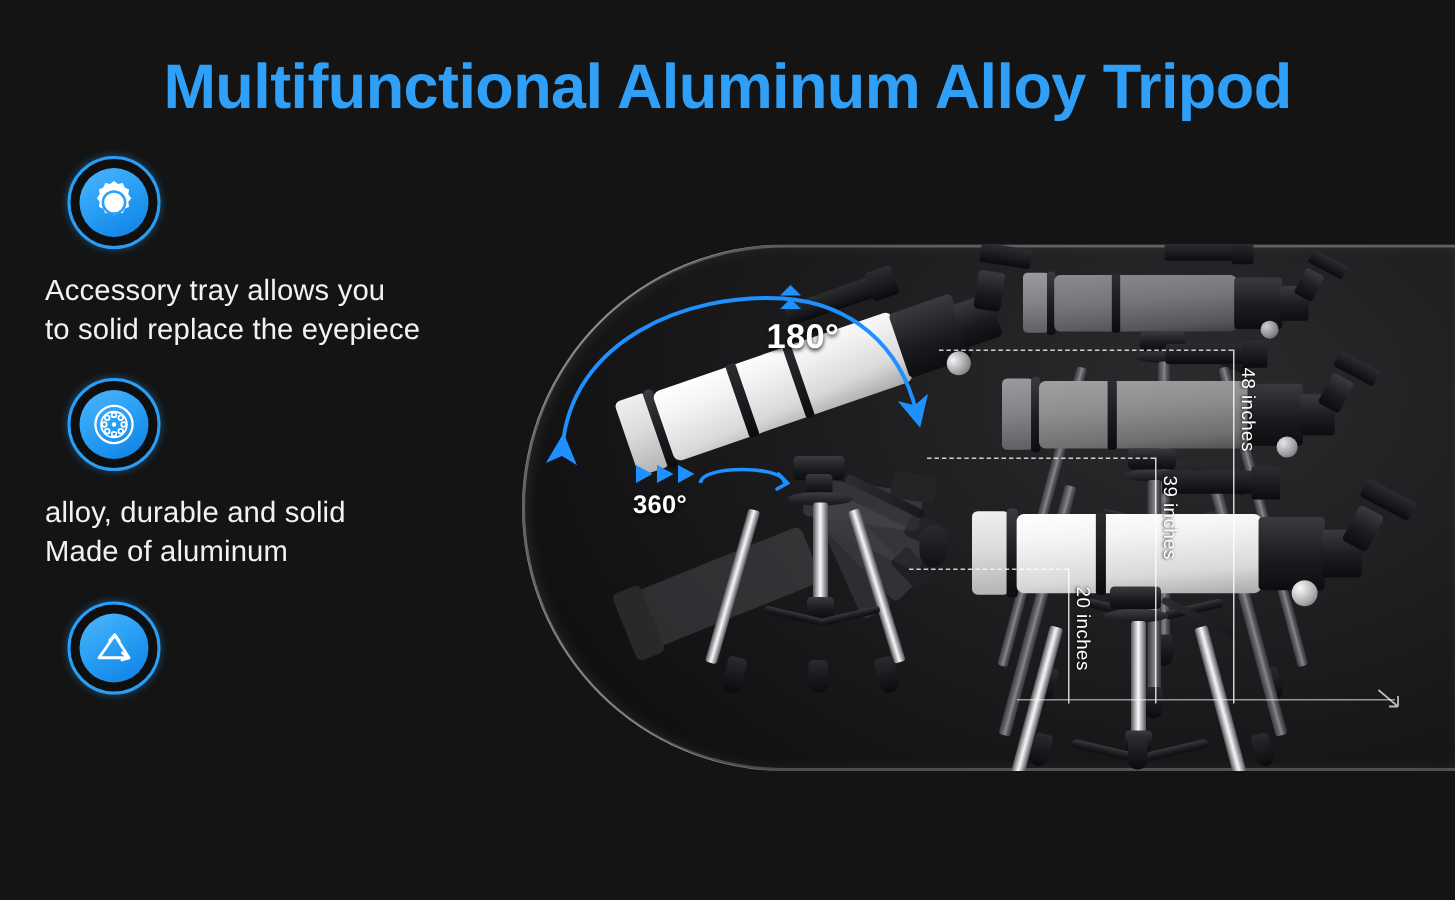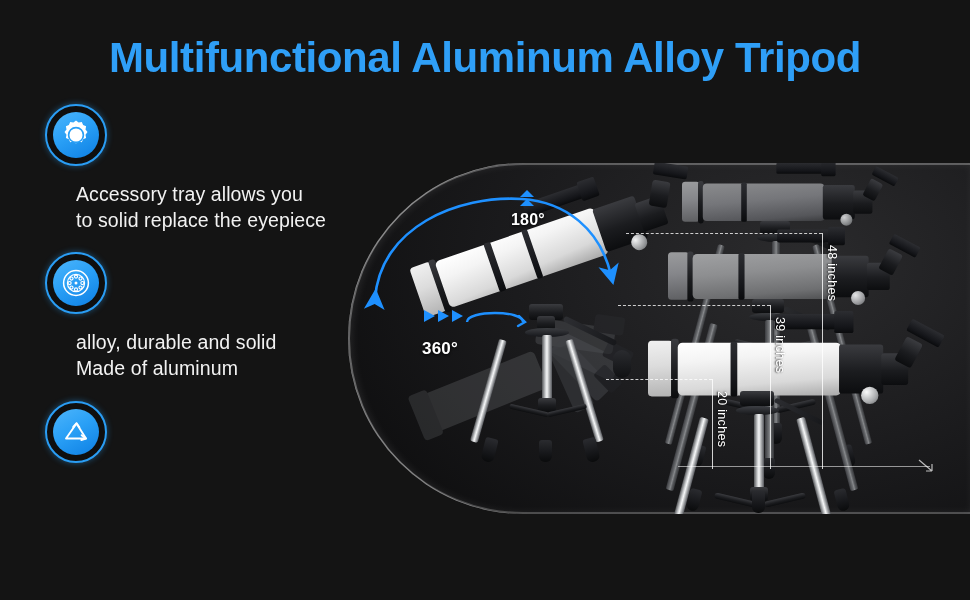--- a/index.html
+++ b/index.html
@@ -50,21 +50,21 @@
 
   .feat-text {
     margin-top:16px;
     color:#f2f2f2;
     font-size:19.5px;
     line-height:1.33;
     font-weight:300;
     letter-spacing:0.1px;
     white-space:nowrap;
   }
-  .feat-text span { display:block;margin-left:46px; }
+  .feat-text span { display:block; }
 
   
   .panel {
     position:absolute;
     left:348px; top:163px;
     width:622px; height:351px;
     border-radius:176px 0 0 176px;
     background:
       radial-gradient(120% 150% at 72% 28%, #2b2b2d 0%, #1b1b1d 38%, #0d0d0e 72%, #060607 100%);
     overflow:hidden;
@@ -101,30 +101,30 @@
   .silver-v { position:absolute; background:linear-gradient(90deg,#55575a 0%,#cfd1d3 35%,#f6f7f8 50%,#b9bbbd 68%,#53555a 100%); border-radius:2px; }
   .leg-dim { position:absolute; background:linear-gradient(90deg,#3b3c40 0%,#6e7073 40%,#87898c 52%,#5a5c5f 70%,#343538 100%); border-radius:2px; }
   .foot { position:absolute; background:linear-gradient(180deg,#2a2b2f 0%,#16171a 60%,#0a0b0c 100%); border-radius:3px 3px 6px 6px; }
 
   
   .arc180 { position:absolute; left:14px; top:22px; }
   .lbl180 {
     position:absolute;
     left:163px; top:48px;
     color:#ffffff;
-    font-size:16px; font-weight:bold;
+    font-size:23px; font-weight:bold;
     letter-spacing:0.2px;
     text-shadow:0 1px 3px rgba(0,0,0,0.9);
   }
   .tri180 { position:absolute; left:170px; top:27px; }
 
   
   .lbl360 {
     position:absolute;
-    left:74px; top:176px;
+    left:74px; top:164px;
     color:#ffffff;
     font-size:17px; font-weight:bold;
     letter-spacing:0.2px;
     text-shadow:0 1px 3px rgba(0,0,0,0.9);
   }
   .tri360 { position:absolute; left:76px; top:146px; }
   .ring360 { position:absolute; left:115px; top:148px; }
 
   
   .dimline-h {

